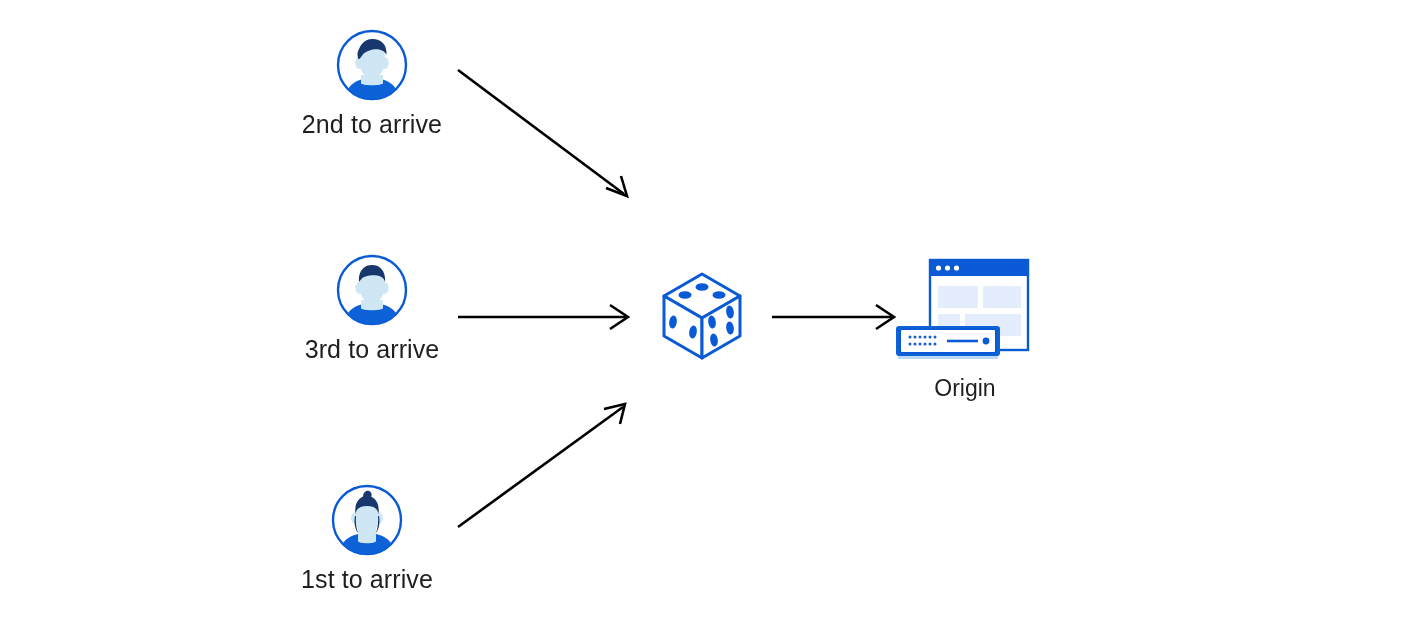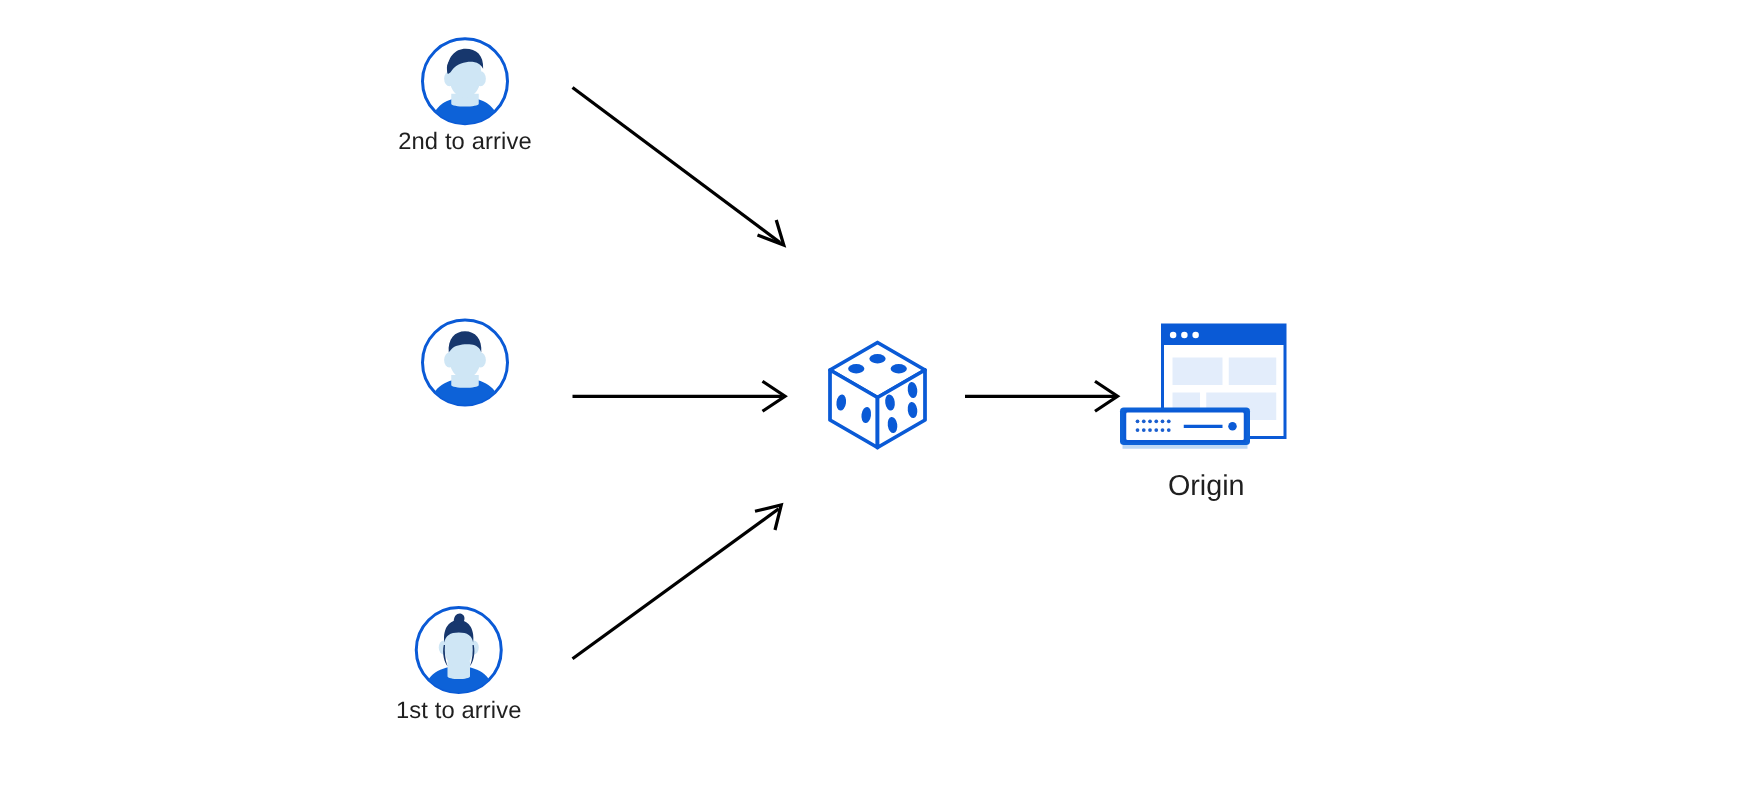--- a/index.html
+++ b/index.html
@@ -25,23 +25,23 @@
     position: absolute;
   }
   .avatar-node { width: 150px; }
   .avatar-wrap {
     width: 74px;
     height: 74px;
     margin: 0 auto;
     display: block;
   }
   .node-label {
-    margin-top: 0;
+    margin-top: 10px;
     text-align: center;
-    font-size: 19px;
+    font-size: 25px;
     line-height: 24px;
     color: #1f1f1f;
     letter-spacing: 0.1px;
     white-space: nowrap;
   }
   .origin-label {
     margin-top: 13px;
     text-align: center;
     font-size: 23px;
     line-height: 24px;
@@ -120,20 +120,21 @@
       <circle cx="37" cy="37" r="34" fill="#ffffff" stroke="#0a5ad6" stroke-width="2.4"></circle>
       <g clip-path="url(#clipB)">
         <path d="M9 74 C9 57 22 50 37 50 C52 50 65 57 65 74 Z" fill="#0d62d8"></path>
         <path d="M26 47 L26 55 C26 58 48 58 48 55 L48 47 Z" fill="#cfe6f5"></path>
         <ellipse cx="24.5" cy="35" rx="4.2" ry="6" fill="#cfe6f5"></ellipse>
         <ellipse cx="49.5" cy="35" rx="4.2" ry="6" fill="#cfe6f5"></ellipse>
         <path d="M24 31 C24 19 30 14 37 14 C44 14 50 19 50 31 C50 42 45 50 37 50 C29 50 24 42 24 31 Z" fill="#cfe6f5"></path>
         <path d="M24 29 C23 18 29 12 37 12 C45 12 51 18 50 29 C49 25 46 23 42 22.5 C36 21.8 29 23 26.5 26 C25.5 27.2 24.6 28 24 29 Z" fill="#17376d"></path>
       </g>
     </svg>
+    <div class="node-label">3rd to arrive</div>
   </div>
 
   <div class="node avatar-node" style="left:292px; top:483px;">
     <svg class="avatar-wrap" viewBox="0 0 74 74">
       <defs>
         <clipPath id="clipC">
             <circle cx="37" cy="37" r="34"></circle>
           </clipPath>
       </defs>
       <circle cx="37" cy="37" r="34" fill="#ffffff" stroke="#0a5ad6" stroke-width="2.4"></circle>

